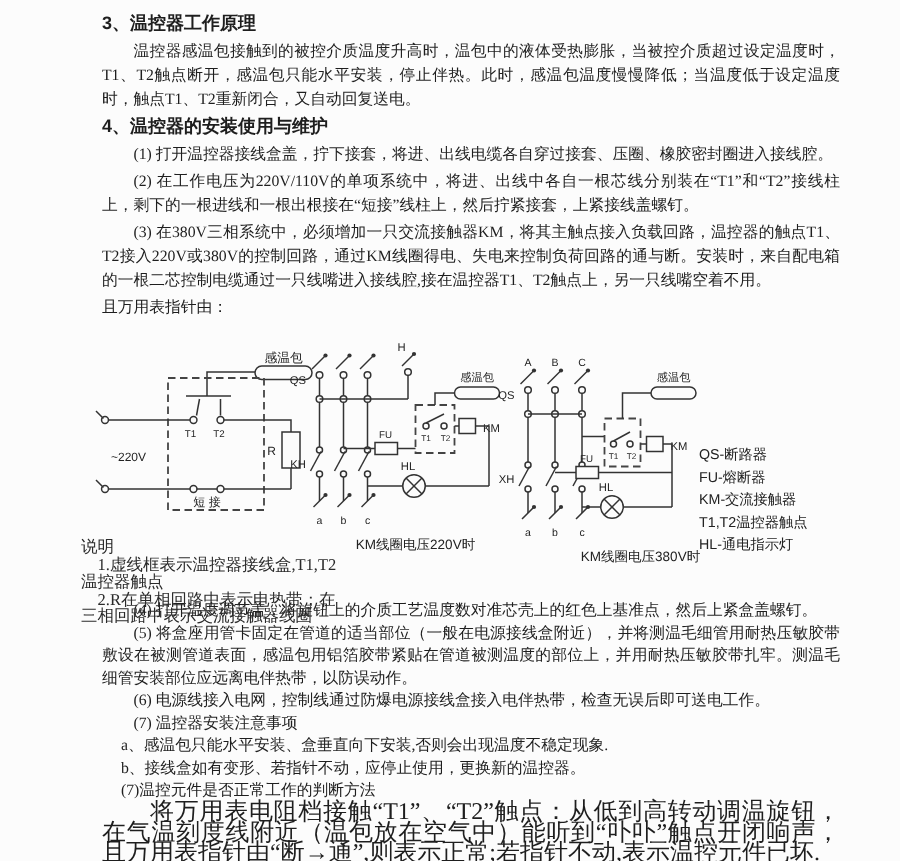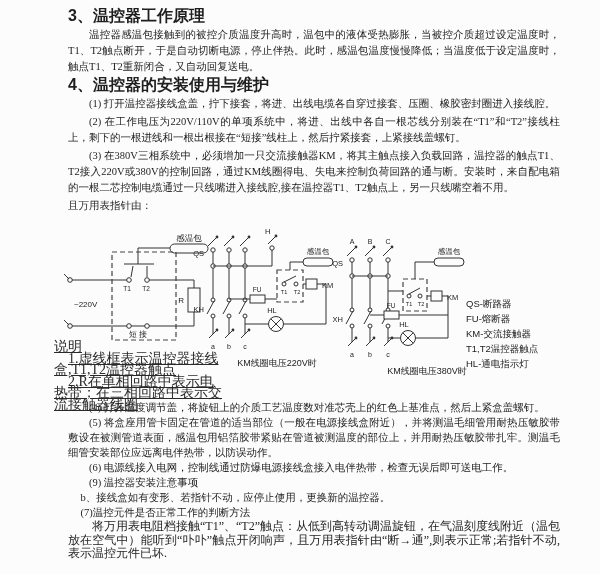--- a/index.html
+++ b/index.html
@@ -7,57 +7,57 @@
     position:relative;
     width:600px;height:574px;
     background:#fcfcfc;
     overflow:hidden;
     font-family:"Liberation Serif","DejaVu Serif",serif;
     color:#1e1e1e;
   }
   .content{padding:6px 40px 0 68px;}
   .sec-title{
     font-family:"Liberation Sans","DejaVu Sans",sans-serif;
-    font-weight:bold;font-size:16px;line-height:15px;
+    font-weight:bold;font-size:12px;line-height:15px;
     margin:2px 0 4px 0;
   }
   .p{font-size:10.5px;line-height:16px;margin:0 0 2px 0;text-indent:2em;text-align:justify;}
   .p.noindent{text-indent:0;}
   .diagram-area{position:relative;width:588px;height:176px;}
   .diagram-svg{position:absolute;left:0;top:0;}
   .notes{
-    position:absolute;left:54px;top:125px;width:172px;
-    font-size:14px;line-height:11.5px;color:#2a2a2a;text-decoration:underline;
+    position:absolute;left:54px;top:144px;width:172px;
+    font-size:11px;line-height:11.5px;color:#2a2a2a;
   }
   .notes .nline{text-indent:1em;}
   .legend{
     position:absolute;left:466px;top:52px;
     font-size:9.5px;line-height:15px;color:#222;
     font-family:"Liberation Sans","DejaVu Sans",sans-serif;
     margin-top:28px;
   }
   .bsec{margin-top:2px;}
   .bp{font-size:10.5px;line-height:15px;margin:0;text-indent:2em;text-align:justify;}
   .bp.sub{text-indent:1.2em;}
-  .fp{font-size:12px;line-height:13.5px;margin:0;text-indent:2em;text-align:justify;}
+  .fp{font-size:16px;line-height:13.5px;margin:0;text-indent:2em;text-align:justify;}
   svg text{fill:#222;font-family:"Liberation Sans","DejaVu Sans",sans-serif;}
   svg .wire{stroke:#333;stroke-width:1;fill:none;}
   svg .comp{stroke:#333;stroke-width:1;fill:#fcfcfc;}
   svg .dashbox{stroke:#444;stroke-width:1.2;fill:none;stroke-dasharray:5 3;}
   svg .dot{fill:#333;}
   svg .term{stroke:#333;stroke-width:1;fill:#fcfcfc;}
 </style>
 </head>
 <body>
 
 <div class="page">
   <div class="content">
 
     <div class="sec-title">3、温控器工作原理</div>
-    <p class="p">温控器感温包接触到的被控介质温度升高时，温包中的液体受热膨胀，当被控介质超过设定温度时，T1、T2触点断开，于是自动切断电源，停止伴热。此时，感温包温度慢慢降低；当温度低于设定温度时，触点T1、T2重新闭合，又自动回复送电。</p>
+    <p class="p">温控器感温包接触到的被控介质温度升高时，温包中的液体受热膨胀，当被控介质超过设定温度时，T1、T2触点断开，感温包只能水平安装，停止伴热。此时，感温包温度慢慢降低；当温度低于设定温度时，触点T1、T2重新闭合，又自动回复送电。</p>
 
     <div class="sec-title">4、温控器的安装使用与维护</div>
     <p class="p">(1) 打开温控器接线盒盖，拧下接套，将进、出线电缆各自穿过接套、压圈、橡胶密封圈进入接线腔。</p>
     <p class="p">(2) 在工作电压为220V/110V的单项系统中，将进、出线中各自一根芯线分别装在“T1”和“T2”接线柱上，剩下的一根进线和一根出根接在“短接”线柱上，然后拧紧接套，上紧接线盖螺钉。</p>
     <p class="p">(3) 在380V三相系统中，必须增加一只交流接触器KM，将其主触点接入负载回路，温控器的触点T1、T2接入220V或380V的控制回路，通过KM线圈得电、失电来控制负荷回路的通与断。安装时，来自配电箱的一根二芯控制电缆通过一只线嘴进入接线腔,接在温控器T1、T2触点上，另一只线嘴空着不用。</p>
     <p class="p noindent">且万用表指针由：</p>
   </div>
 
   <div class="diagram-area">
     <svg class="diagram-svg" width="600" height="176" viewBox="0 0 600 176">
@@ -265,18 +265,19 @@
       <div>KM-交流接触器</div>
       <div>T1,T2温控器触点</div>
       <div>HL-通电指示灯</div>
     </div>
   </div>
 
   <div class="content bsec">
     <p class="bp">(4) 打开温度调节盖，将旋钮上的介质工艺温度数对准芯壳上的红色上基准点，然后上紧盒盖螺钉。</p>
     <p class="bp">(5) 将盒座用管卡固定在管道的适当部位（一般在电源接线盒附近），并将测温毛细管用耐热压敏胶带敷设在被测管道表面，感温包用铝箔胶带紧贴在管道被测温度的部位上，并用耐热压敏胶带扎牢。测温毛细管安装部位应远离电伴热带，以防误动作。</p>
     <p class="bp">(6) 电源线接入电网，控制线通过防爆电源接线盒接入电伴热带，检查无误后即可送电工作。</p>
-    <p class="bp">(9) 温控器安装注意事项</p>
+    <p class="bp">(7) 温控器安装注意事项</p>
+    <p class="bp sub">a、感温包只能水平安装、盒垂直向下安装,否则会出现温度不稳定现象.</p>
     <p class="bp sub">b、接线盒如有变形、若指针不动，应停止使用，更换新的温控器。</p>
     <p class="bp sub">(7)温控元件是否正常工作的判断方法</p>
     <p class="fp">将万用表电阻档接触“T1”、“T2”触点：从低到高转动调温旋钮，在气温刻度线附近（温包放在空气中）能听到“卟卟”触点开闭响声，且万用表指针由“断→通”,则表示正常;若指针不动,表示温控元件已坏.</p>
   </div>
 </div>
 
 </body></html>

